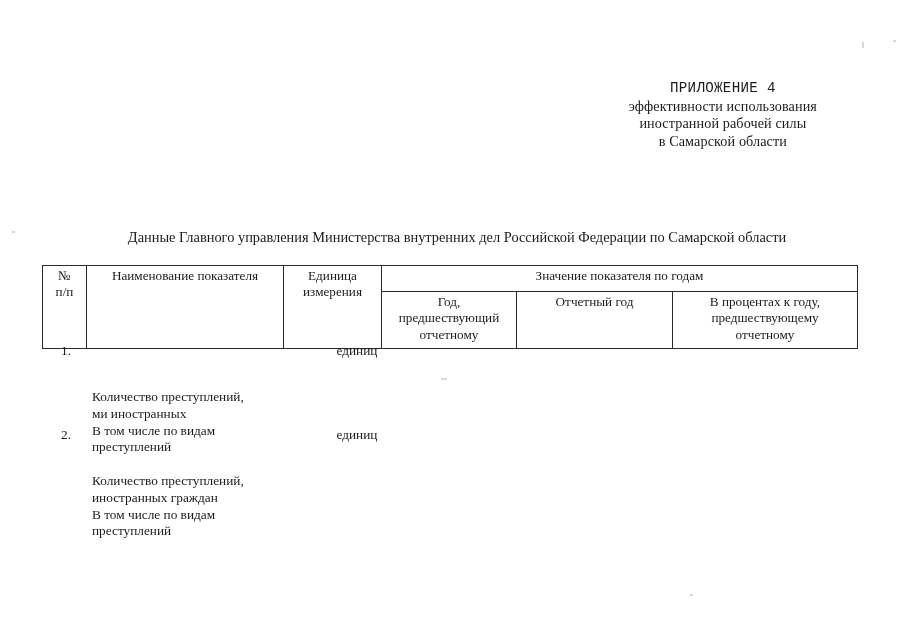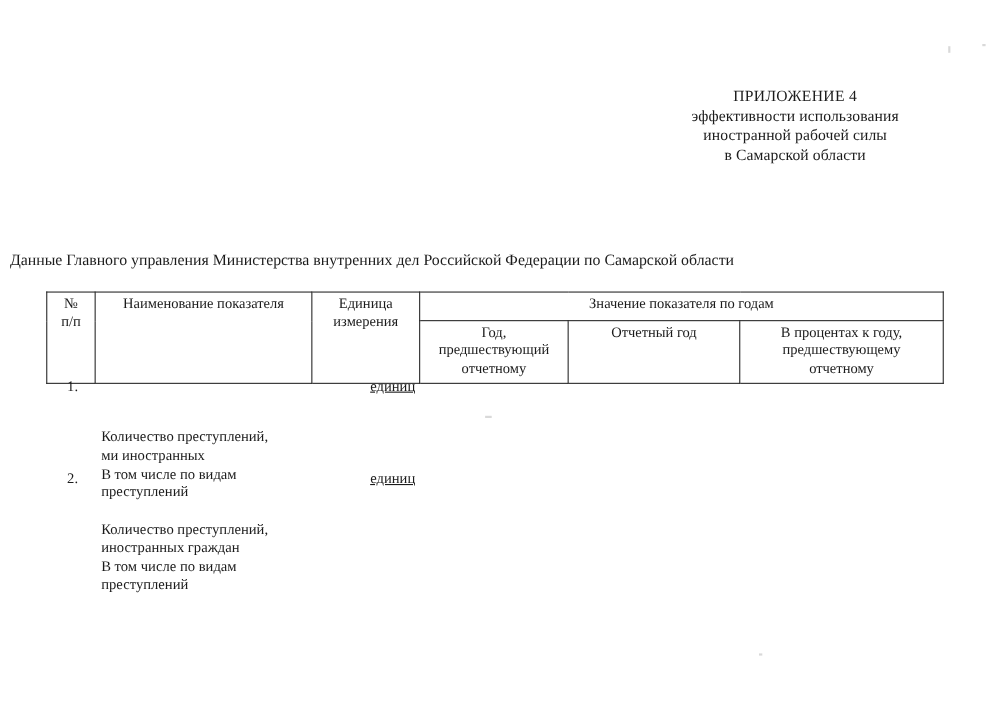--- a/index.html
+++ b/index.html
@@ -30,29 +30,29 @@
     position: absolute;
     right: 88px;
     top: 80px;
     text-align: center;
     font-size: 14.2px;
     line-height: 17.6px;
     letter-spacing: .1px;
     white-space: nowrap;
   }
   #appendix-header .ln { display: block; }
-  #appendix-header .ln-1 { letter-spacing: .3px; }
+  #appendix-header .ln-1 { letter-spacing: .3px; font-family: Liberation Mono, monospace; }
 
   
   #doc-title {
     position: absolute;
     left: 0;
     top: 228px;
     width: 905px;
-    text-align: left;
+    text-align: center;
     font-size: 14.4px;
     line-height: 18px;
     white-space: nowrap;
     padding-left: 9px;
     box-sizing: border-box;
   }
 
   
   #indicator-table {
     position: absolute;
@@ -109,21 +109,20 @@
     text-align: left;
     margin-top: 46px;
   }
   .row-name .sub-line { display: block; }
   .row-unit {
     position: absolute;
     left: 265px;
     top: 0;
     width: 100px;
     text-align: center;
-    text-decoration: underline;
   }
   .row-spacer { height: 84px; }
 </style>
 </head>
 <body>
 
 <div id="page">
 
   <div class="speck" style="left:862px;top:42px;width:2px;height:6px;"></div>
   <div class="speck" style="left:893px;top:40px;width:3px;height:2px;"></div>

